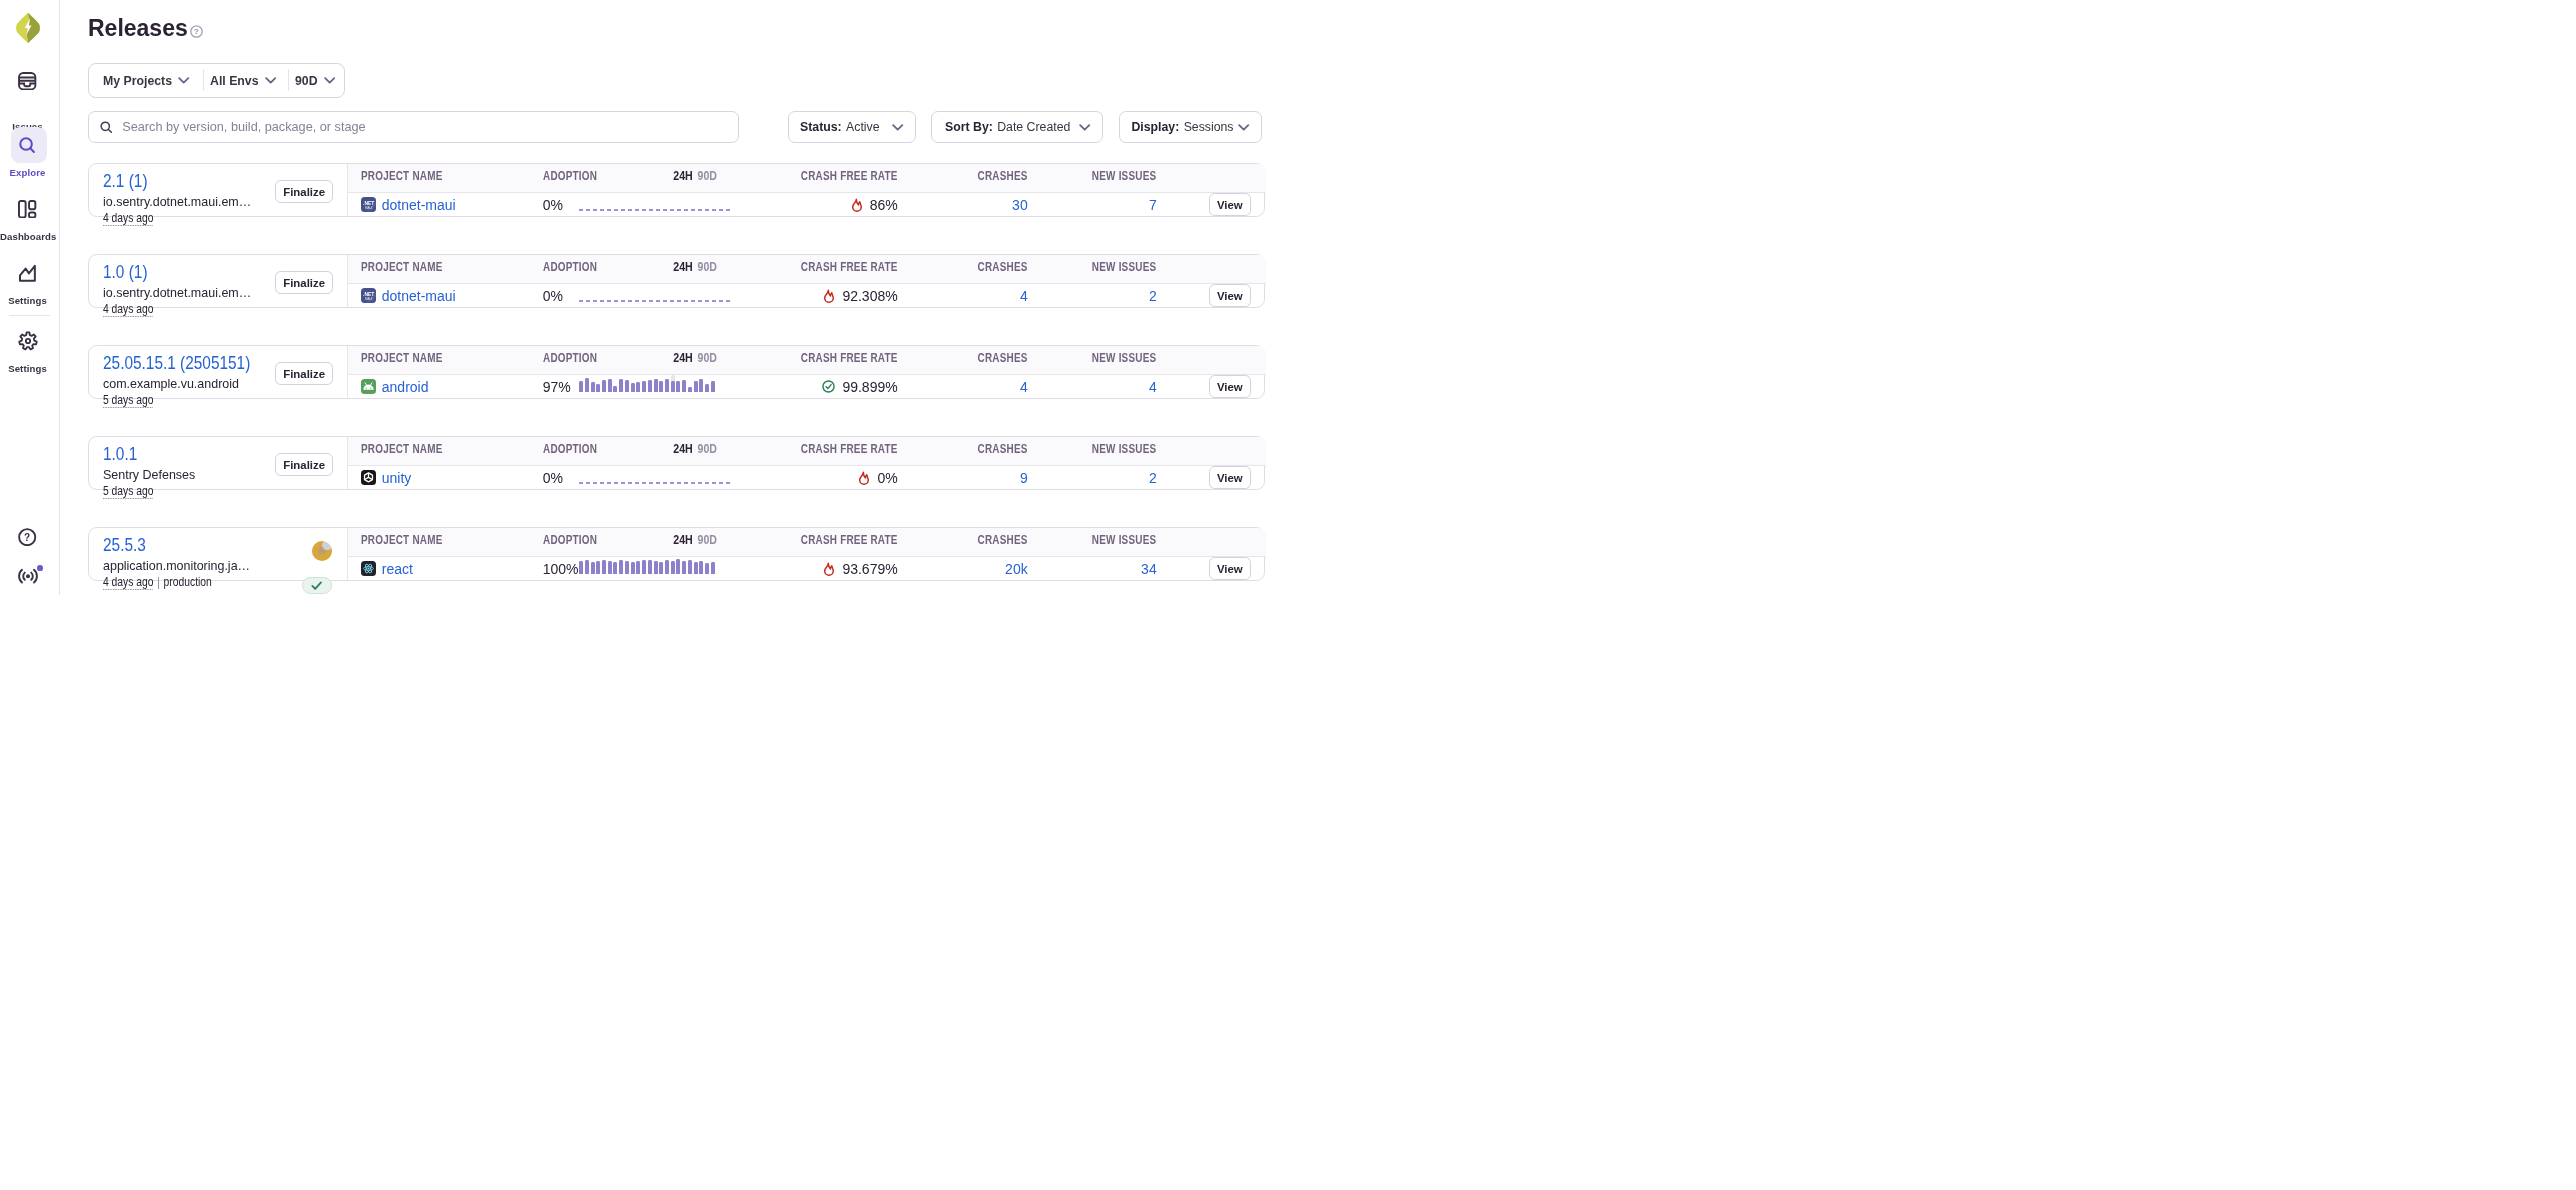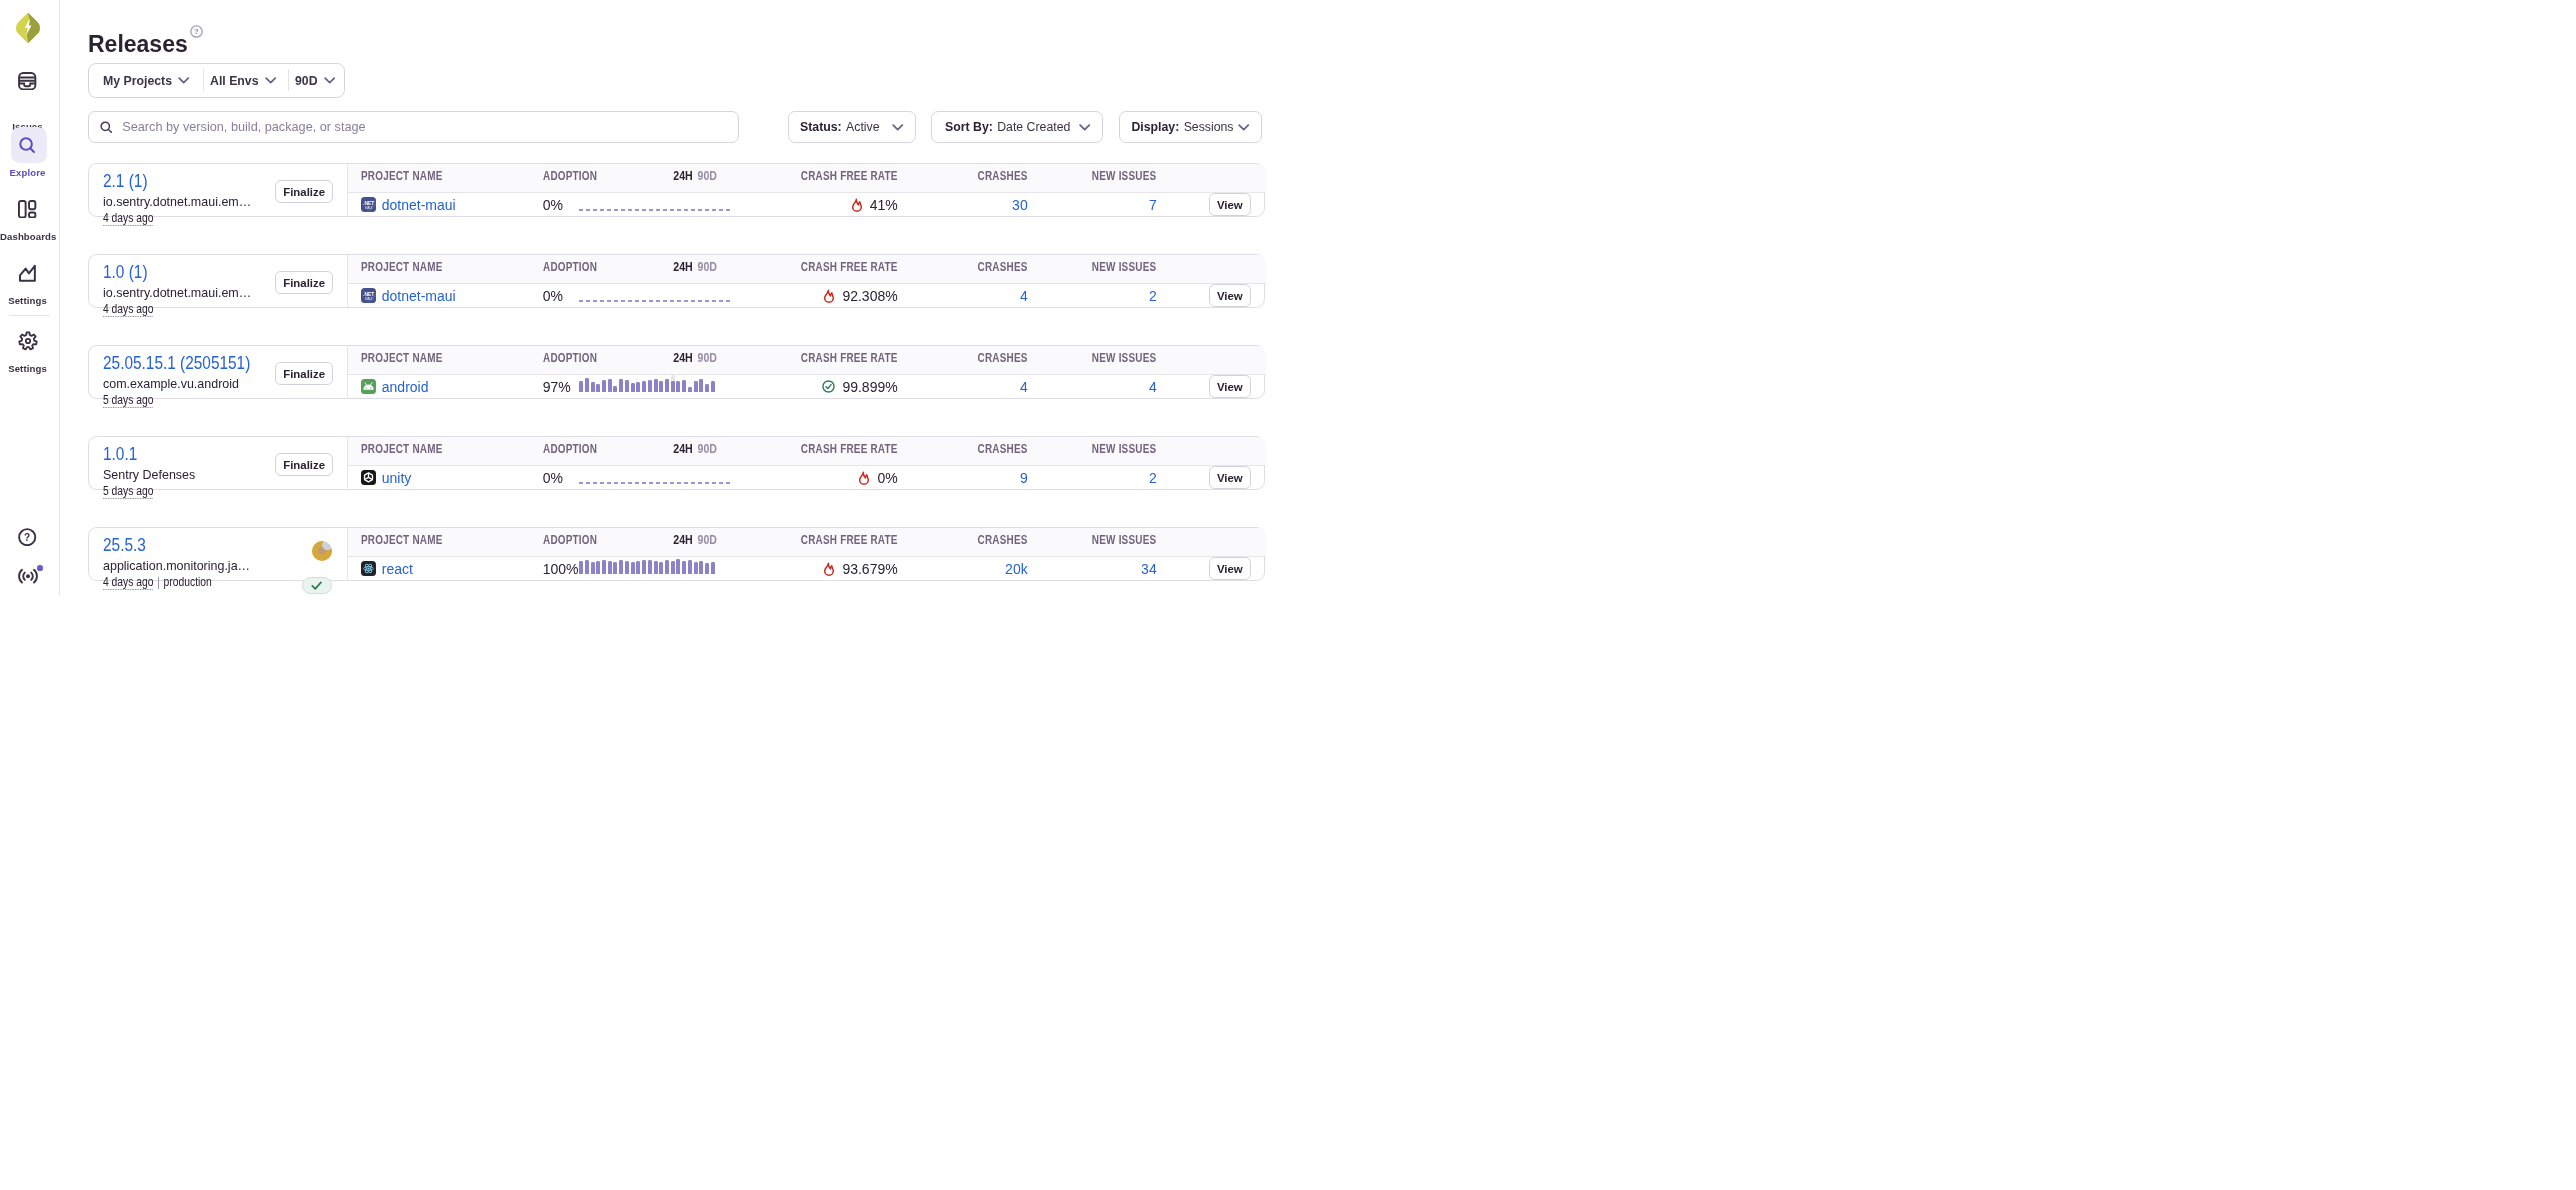--- a/index.html
+++ b/index.html
@@ -8,21 +8,21 @@
 
 
 .side { position:absolute; left:0; top:0; bottom:0; width:60px; border-right:0.9px solid #e4e1e8; background:#fff; }
 .side .it { position:absolute; left:0; width:55px; display:flex; justify-content:center; }
 .side .lbl { position:absolute; left:0; width:55px; text-align:center; font-size:9.6px; font-weight:bold; color:#3a3244; letter-spacing:0.1px; }
 .exbg { position:absolute; left:11.4px; top:127px; width:36px; height:36px; border-radius:8.8px; background:#edeaf8; }
 .side hr { position:absolute; left:8.8px; width:41px; top:315px; border:none; border-top:0.9px solid #e6e3ea; }
 .dot { position:absolute; left:37px; top:565px; width:5.7px; height:5.7px; border-radius:50%; background:#6a5bc6; }
 
 
-h1 { position:absolute; left:88px; top:17px; font-size:23px; line-height:1; font-weight:bold; color:#2b2233;margin-top:16px; }
+h1 { position:absolute; left:88px; top:17px; font-size:23px; line-height:1; font-weight:bold; color:#2b2233; }
 .hhelp { position:absolute; left:190px; top:25px; }
 
 
 .fbar { position:absolute; left:88px; top:63px; width:257px; height:35px; border:0.9px solid #d8d4de; border-radius:7.9px; }
 .fbar .seg { position:absolute; top:0; height:33px; display:flex; align-items:center; white-space:nowrap; font-size:12.3px; font-weight:bold; color:#3b3543; }
 .fbar .seg svg { margin-left:6.1px; }
 .fbar .sep { position:absolute; top:5.3px; width:0.9px; height:22px; background:#e5e2e9; }
 
 
 .srch { position:absolute; left:88px; top:111px; width:651px; height:32px; border:0.9px solid #d8d4de; border-radius:7px; display:flex; align-items:center; padding-left:11.4px; }
@@ -220,21 +220,21 @@
             <a class="plink">dotnet-maui</a>
           </div>
       <div class="c2">
             <span class="ad">0%</span>
             <div class="dash"></div>
           </div>
       <div class="c3">
             <svg width="13" height="14" viewBox="0 0 15 16" style="">
               <path d="M7.3 1.4 C7 3.8 5.9 5.2 4.7 6.6 C3.7 7.8 3.1 8.9 3.1 10.2 a4.95 4.95 0 0 0 9.9 0 C13 8.2 11.7 6.9 11.3 4.3 C10.3 5.2 9.7 6.5 9.7 7.9 C8.5 6.8 7.4 4.6 7.3 1.4 Z" fill="none" stroke="#c8281d" stroke-width="1.7" stroke-linejoin="round"></path>
             </svg>
-            <span class="cv">41%</span>
+            <span class="cv">86%</span>
           </div>
       <div class="c4"><a>30</a></div>
       <div class="c5"><a>7</a></div>
       <div class="c6"><button class="btn">View</button></div>
     </div>
   </div>
 </div>
 <div class="panel" style="top:254px">
   <div class="card">
     <a class="ver">1.0 (1)</a>

